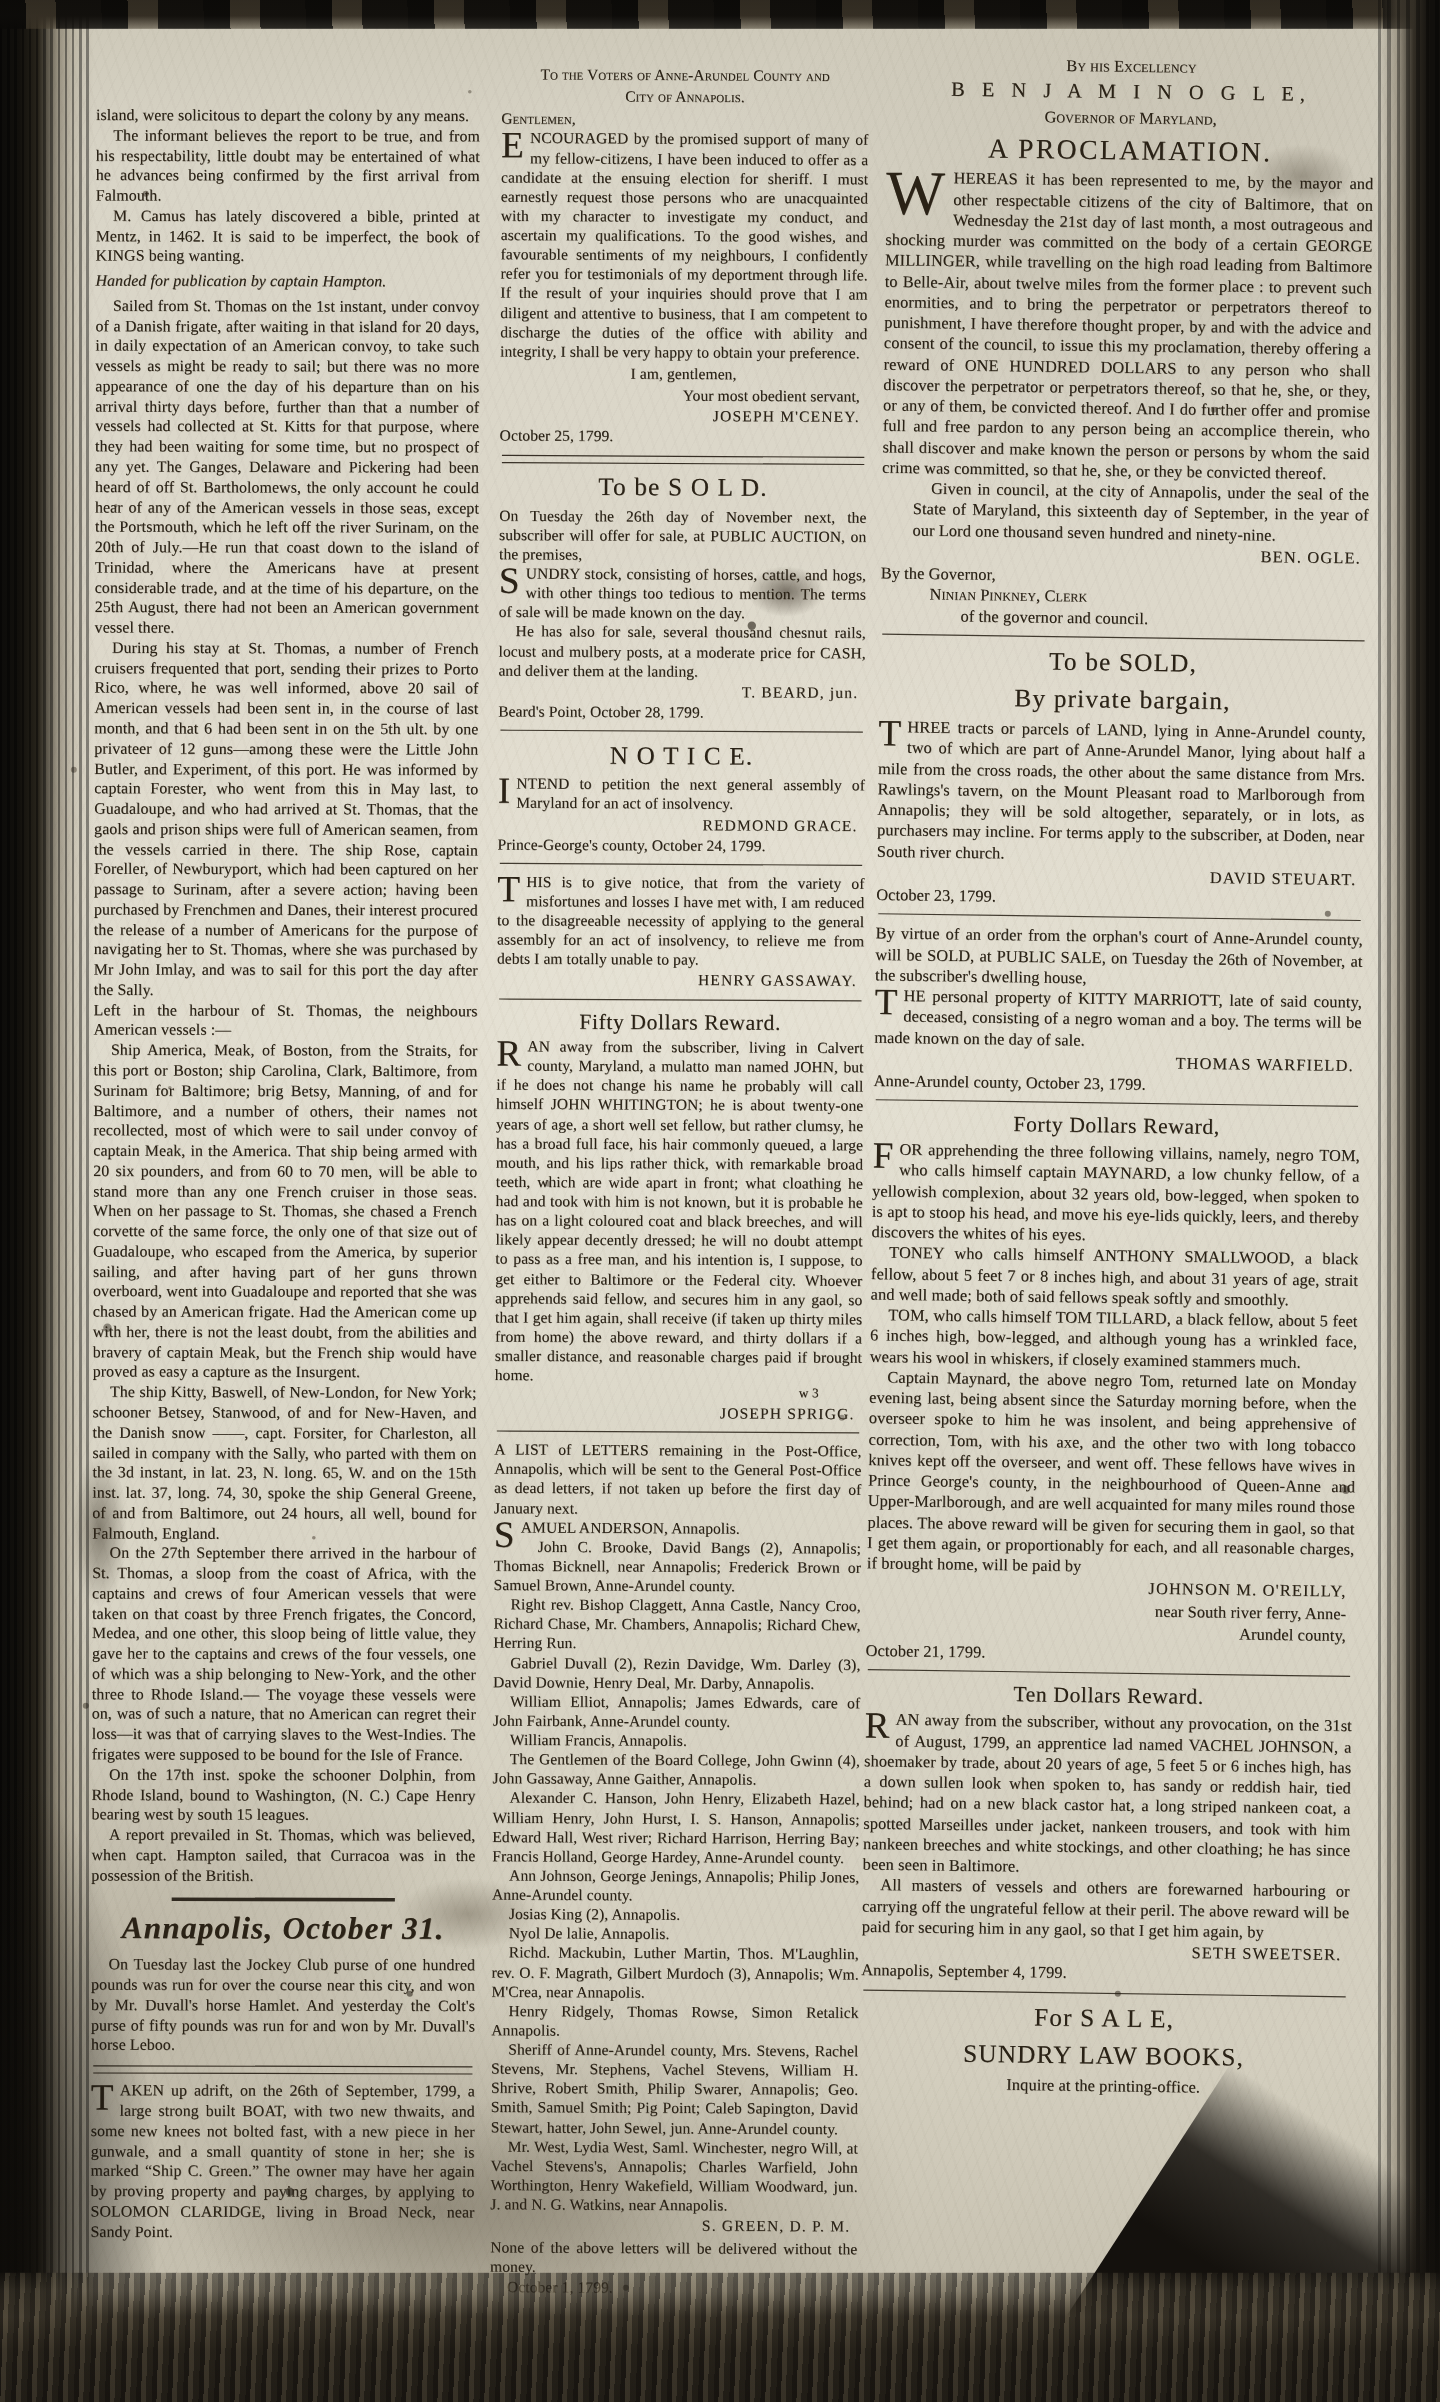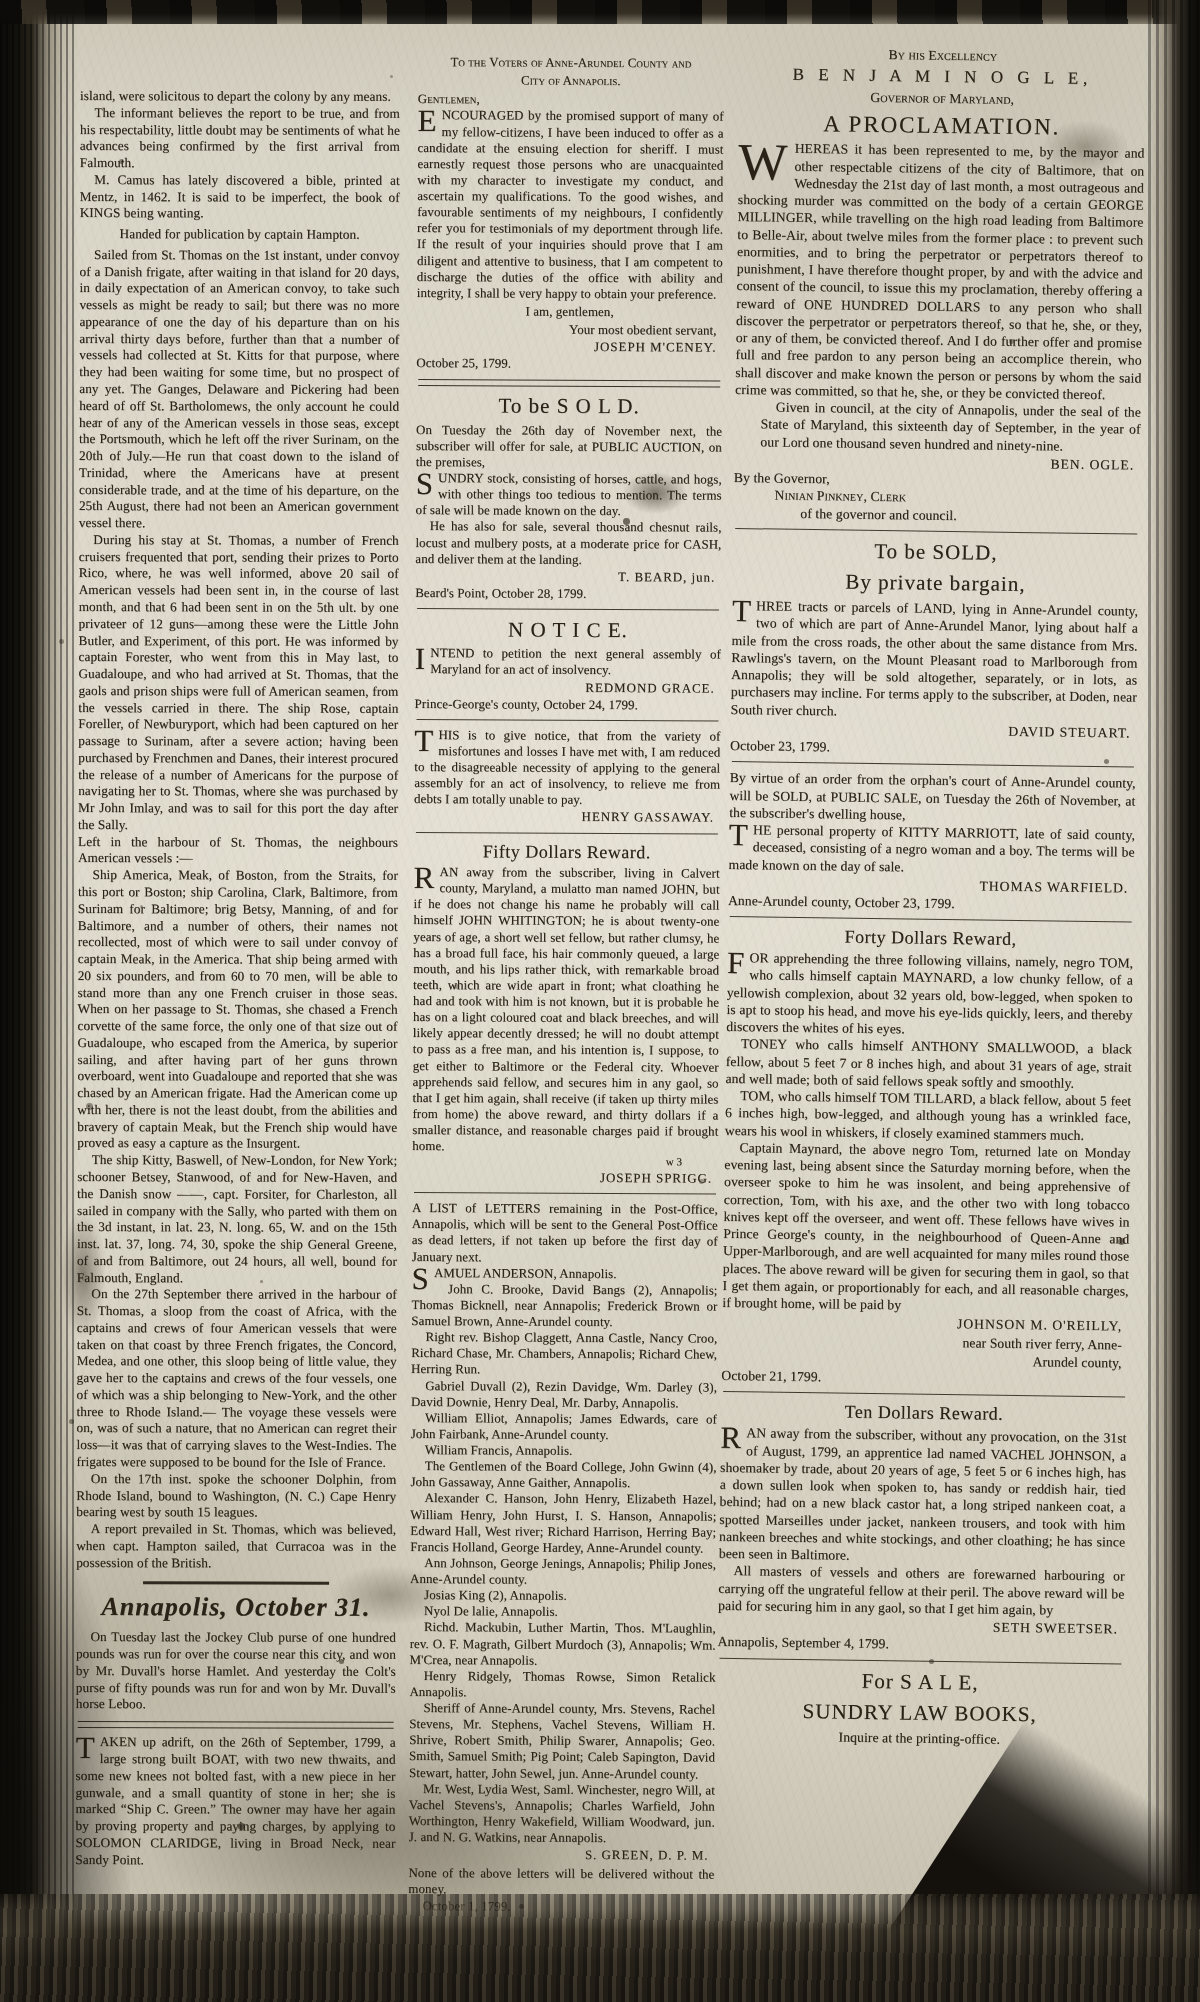--- a/index.html
+++ b/index.html
@@ -73,21 +73,21 @@
   .col p{margin:0;text-indent:1.1em;}
   .col p.ni{text-indent:0;}
   .col .gap{margin-top:3px;}
   .dc{float:left;font-size:31px;line-height:23px;padding:2px 5px 0 0;text-indent:0;}
   .dc.big{font-size:52px;line-height:40px;padding:3px 7px 0 0;}
   .c{text-align:center;text-indent:0;margin:2px 0;}
   .h1{text-align:center;font-size:21px;letter-spacing:1px;margin:5px 0 3px;}
   .h2{text-align:center;font-size:18px;letter-spacing:.5px;margin:3px 0 2px;}
   .hs{text-align:center;font-size:17px;letter-spacing:5px;margin:1px 0;}
   .sc{font-variant:small-caps;}
-  .it{text-align:center;margin:4px 0;}
+  .it{text-align:left;font-style:italic;margin:4px 0;}
   .date{text-align:center;font-style:italic;font-weight:bold;font-size:26px;letter-spacing:1px;margin:6px 0 6px;}
   .sig{text-align:right;text-indent:0;padding-right:6px;margin:1px 0;}
   .sig.caps{letter-spacing:1px;}
   .tiny{font-size:11px;text-align:right;padding-right:36px;margin:0;}
   .r{border-top:1.6px solid rgba(38,30,20,.85);margin:7px 2px;height:0;}
   .r2{height:5px;border-top:1.5px solid rgba(38,30,20,.9);border-bottom:1.5px solid rgba(38,30,20,.9);margin:8px 2px 6px;}
   .rb{border-top:3.5px solid rgba(32,25,17,.9);width:58%;margin:10px auto 0;height:0;}
   .proc{text-align:center;font-size:23px;letter-spacing:2px;margin:4px 0 2px;}
   .ind{padding-left:26px;text-indent:0;}
   .ind2{padding-left:52px;text-indent:0;}
@@ -100,21 +100,21 @@
   <div class="stain s1"></div>
   <div class="stain s2"></div>
   <div class="stain s3"></div>
   <div class="stain s4"></div>
   <div class="stain s5"></div>
   <div class="speck"></div>
 </div>
 
 <div id="col-0" class="col">
     <p class=" ni">island, were solicitous to depart the colony by any means.</p>
-    <p class="">The informant believes the report to be true, and from his respectability, little doubt may be sentiments of what he advances being confirmed by the first arrival from Falmouth.</p>
+    <p class="">The informant believes the report to be true, and from his respectability, little doubt may be entertained of what he advances being confirmed by the first arrival from Falmouth.</p>
     <p class="">M. Camus has lately discovered a bible, printed at Mentz, in 1462. It is said to be imperfect, the book of KINGS being wanting.</p>
     <div class="it">Handed for publication by captain Hampton.</div>
     <p class="">Sailed from St. Thomas on the 1st instant, under convoy of a Danish frigate, after waiting in that island for 20 days, in daily expectation of an American convoy, to take such vessels as might be ready to sail; but there was no more appearance of one the day of his departure than on his arrival thirty days before, further than that a number of vessels had collected at St. Kitts for that purpose, where they had been waiting for some time, but no prospect of any yet. The Ganges, Delaware and Pickering had been heard of off St. Bartholomews, the only account he could hear of any of the American vessels in those seas, except the Portsmouth, which he left off the river Surinam, on the 20th of July.—He run that coast down to the island of Trinidad, where the Americans have at present considerable trade, and at the time of his departure, on the 25th August, there had not been an American government vessel there.</p>
     <p class="">During his stay at St. Thomas, a number of French cruisers frequented that port, sending their prizes to Porto Rico, where, he was well informed, above 20 sail of American vessels had been sent in, in the course of last month, and that 6 had been sent in on the 5th ult. by one privateer of 12 guns—among these were the Little John Butler, and Experiment, of this port. He was informed by captain Forester, who went from this in May last, to Guadaloupe, and who had arrived at St. Thomas, that the gaols and prison ships were full of American seamen, from the vessels carried in there. The ship Rose, captain Foreller, of Newburyport, which had been captured on her passage to Surinam, after a severe action; having been purchased by Frenchmen and Danes, their interest procured the release of a number of Americans for the purpose of navigating her to St. Thomas, where she was purchased by Mr John Imlay, and was to sail for this port the day after the Sally.</p>
     <p class=" ni">Left in the harbour of St. Thomas, the neighbours American vessels :—</p>
     <p class="">Ship America, Meak, of Boston, from the Straits, for this port or Boston; ship Carolina, Clark, Baltimore, from Surinam for Baltimore; brig Betsy, Manning, of and for Baltimore, and a number of others, their names not recollected, most of which were to sail under convoy of captain Meak, in the America. That ship being armed with 20 six pounders, and from 60 to 70 men, will be able to stand more than any one French cruiser in those seas. When on her passage to St. Thomas, she chased a French corvette of the same force, the only one of that size out of Guadaloupe, who escaped from the America, by superior sailing, and after having part of her guns thrown overboard, went into Guadaloupe and reported that she was chased by an American frigate. Had the American come up with her, there is not the least doubt, from the abilities and bravery of captain Meak, but the French ship would have proved as easy a capture as the Insurgent.</p>
     <p class="">The ship Kitty, Baswell, of New-London, for New York; schooner Betsey, Stanwood, of and for New-Haven, and the Danish snow ——, capt. Forsiter, for Charleston, all sailed in company with the Sally, who parted with them on the 3d instant, in lat. 23, N. long. 65, W. and on the 15th inst. lat. 37, long. 74, 30, spoke the ship General Greene, of and from Baltimore, out 24 hours, all well, bound for Falmouth, England.</p>
     <p class="">On the 27th September there arrived in the harbour of St. Thomas, a sloop from the coast of Africa, with the captains and crews of four American vessels that were taken on that coast by three French frigates, the Concord, Medea, and one other, this sloop being of little value, they gave her to the captains and crews of the four vessels, one of which was a ship belonging to New-York, and the other three to Rhode Island.— The voyage these vessels were on, was of such a nature, that no American can regret their loss—it was that of carrying slaves to the West-Indies. The frigates were supposed to be bound for the Isle of France.</p>
     <p class="">On the 17th inst. spoke the schooner Dolphin, from Rhode Island, bound to Washington, (N. C.) Cape Henry bearing west by south 15 leagues.</p>
     <p class="">A report prevailed in St. Thomas, which was believed, when capt. Hampton sailed, that Curracoa was in the possession of the British.</p>

